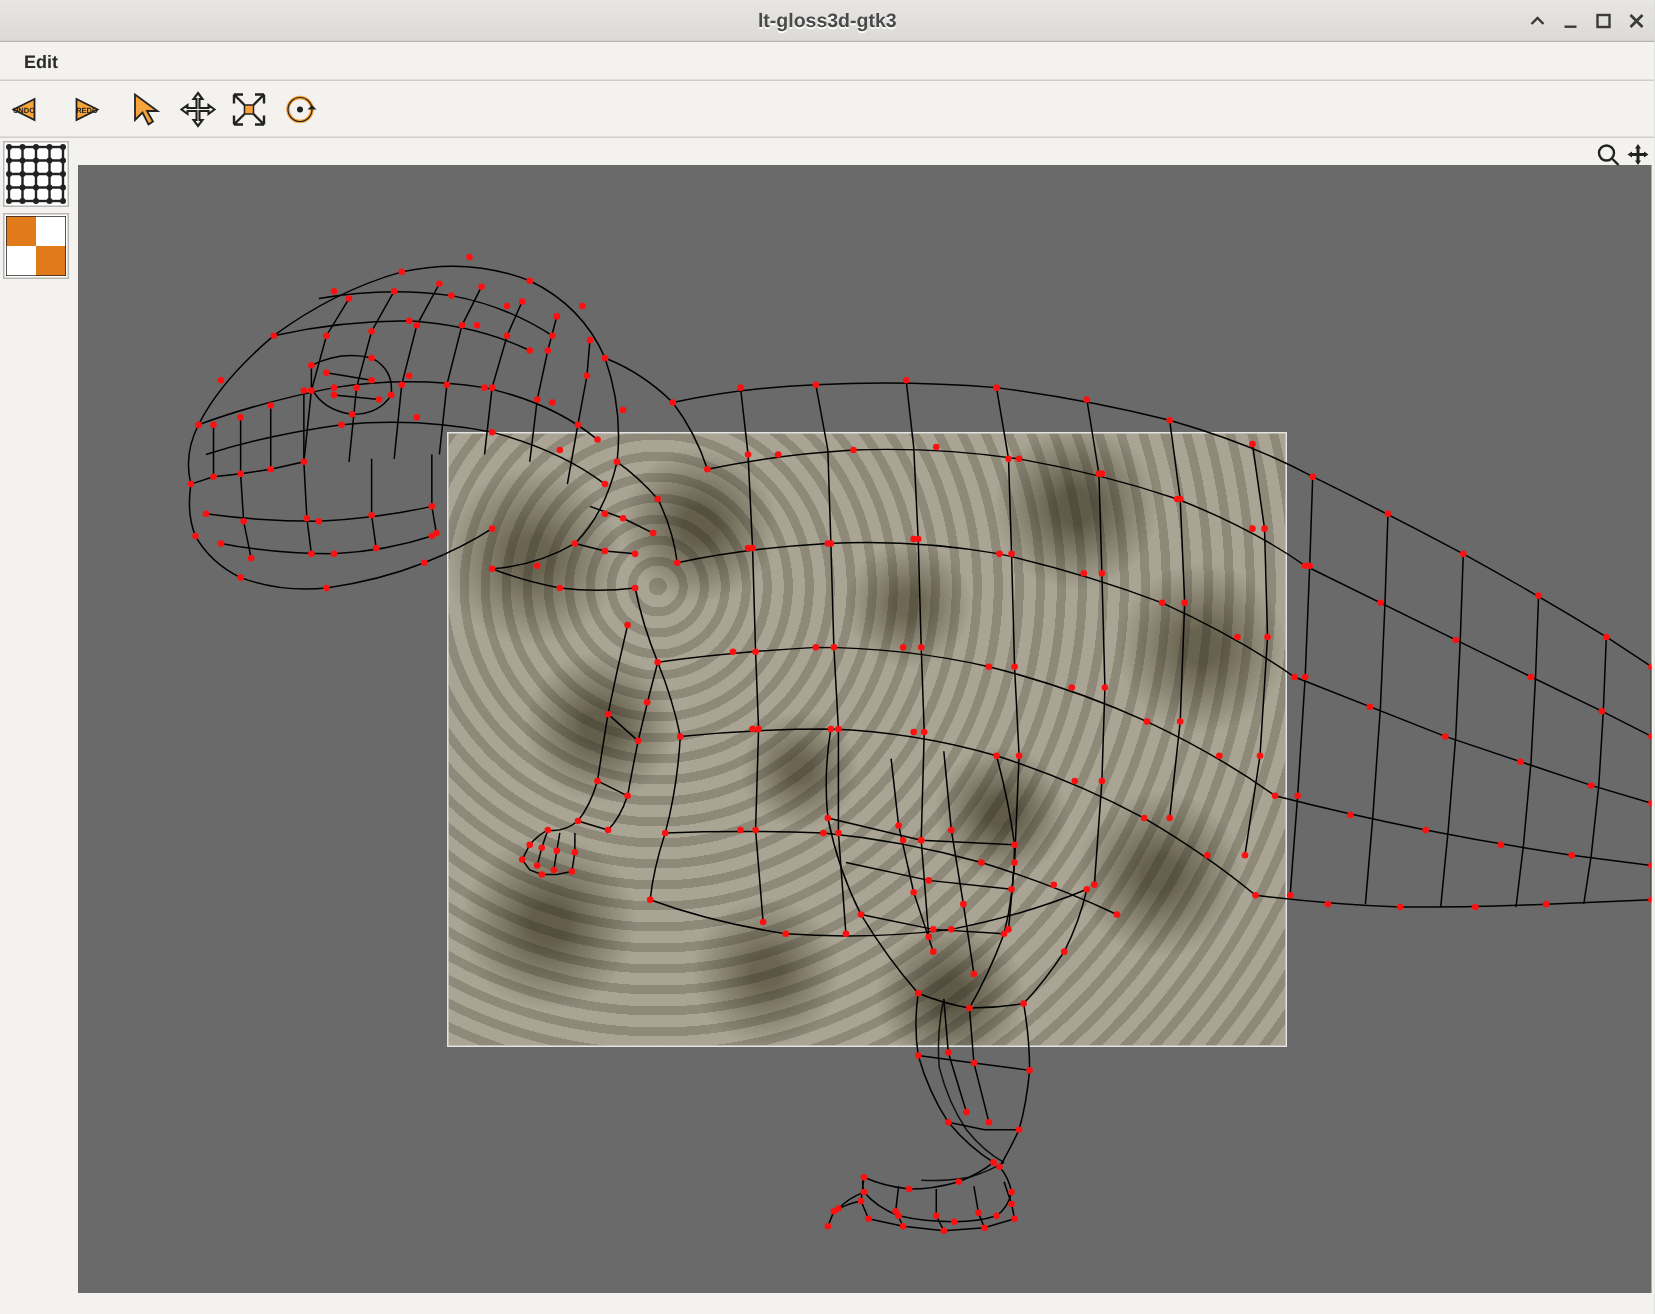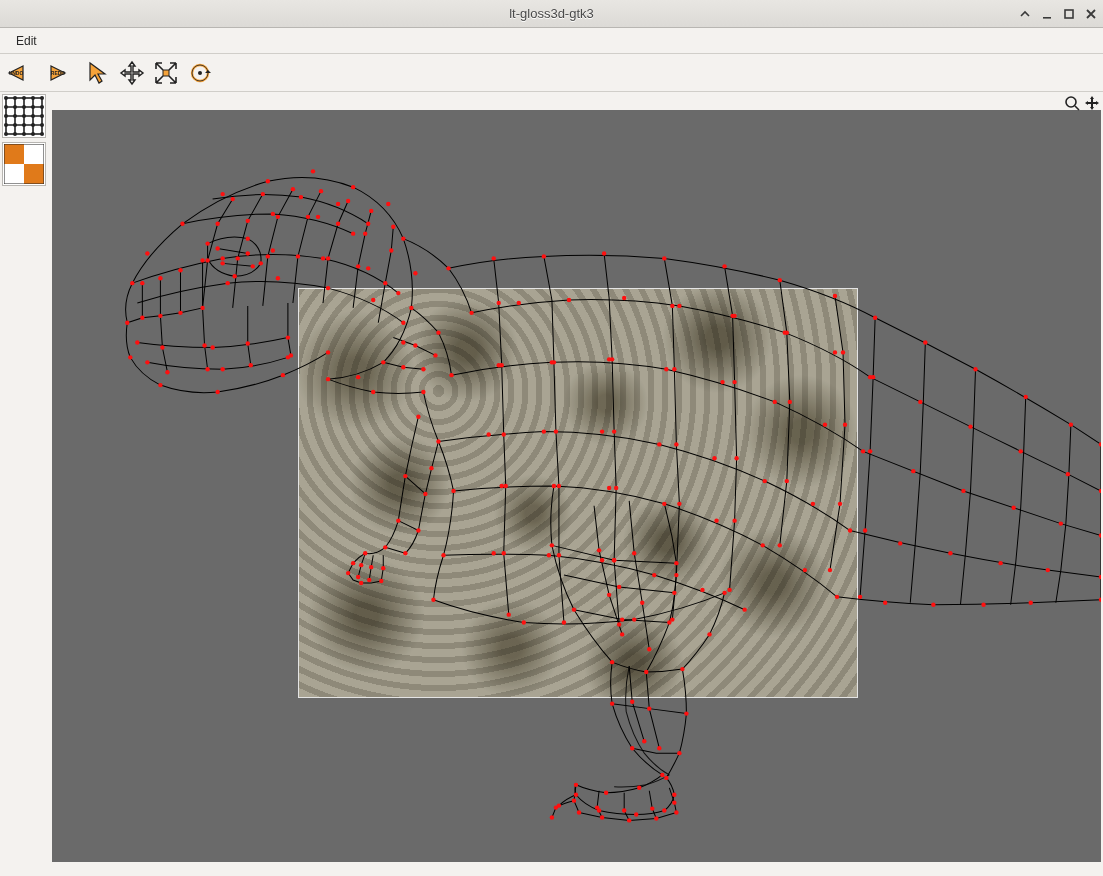--- a/index.html
+++ b/index.html
@@ -12,21 +12,21 @@
     display: flex;
     align-items: center;
     border-bottom: 1px solid #b8b6b2;
     position: relative;
   }
   .title-text {
     position: absolute;
     left: 50%;
     transform: translateX(-50%);
     color: #4a4a4a;
-    font-weight: normal;
+    font-weight: bold;
     font-size: 13px;
     text-shadow: 0 1px 0 #fff;
   }
   .window-controls {
     position: absolute;
     right: 4px;
     display: flex;
     gap: 6px;
     align-items: center;
   }
@@ -42,20 +42,21 @@
   }
   
   
   .menubar {
     height: 26px;
     background: #f4f2ef;
     display: flex;
     align-items: center;
     padding: 0 8px;
     border-bottom: 1px solid #d0cec9;
+    font-weight: bold;
   }
   .menu-item {
     padding: 2px 8px;
     color: #2a2a2a;
     cursor: pointer;
   }
   
   
   .toolbar {
     height: 38px;

